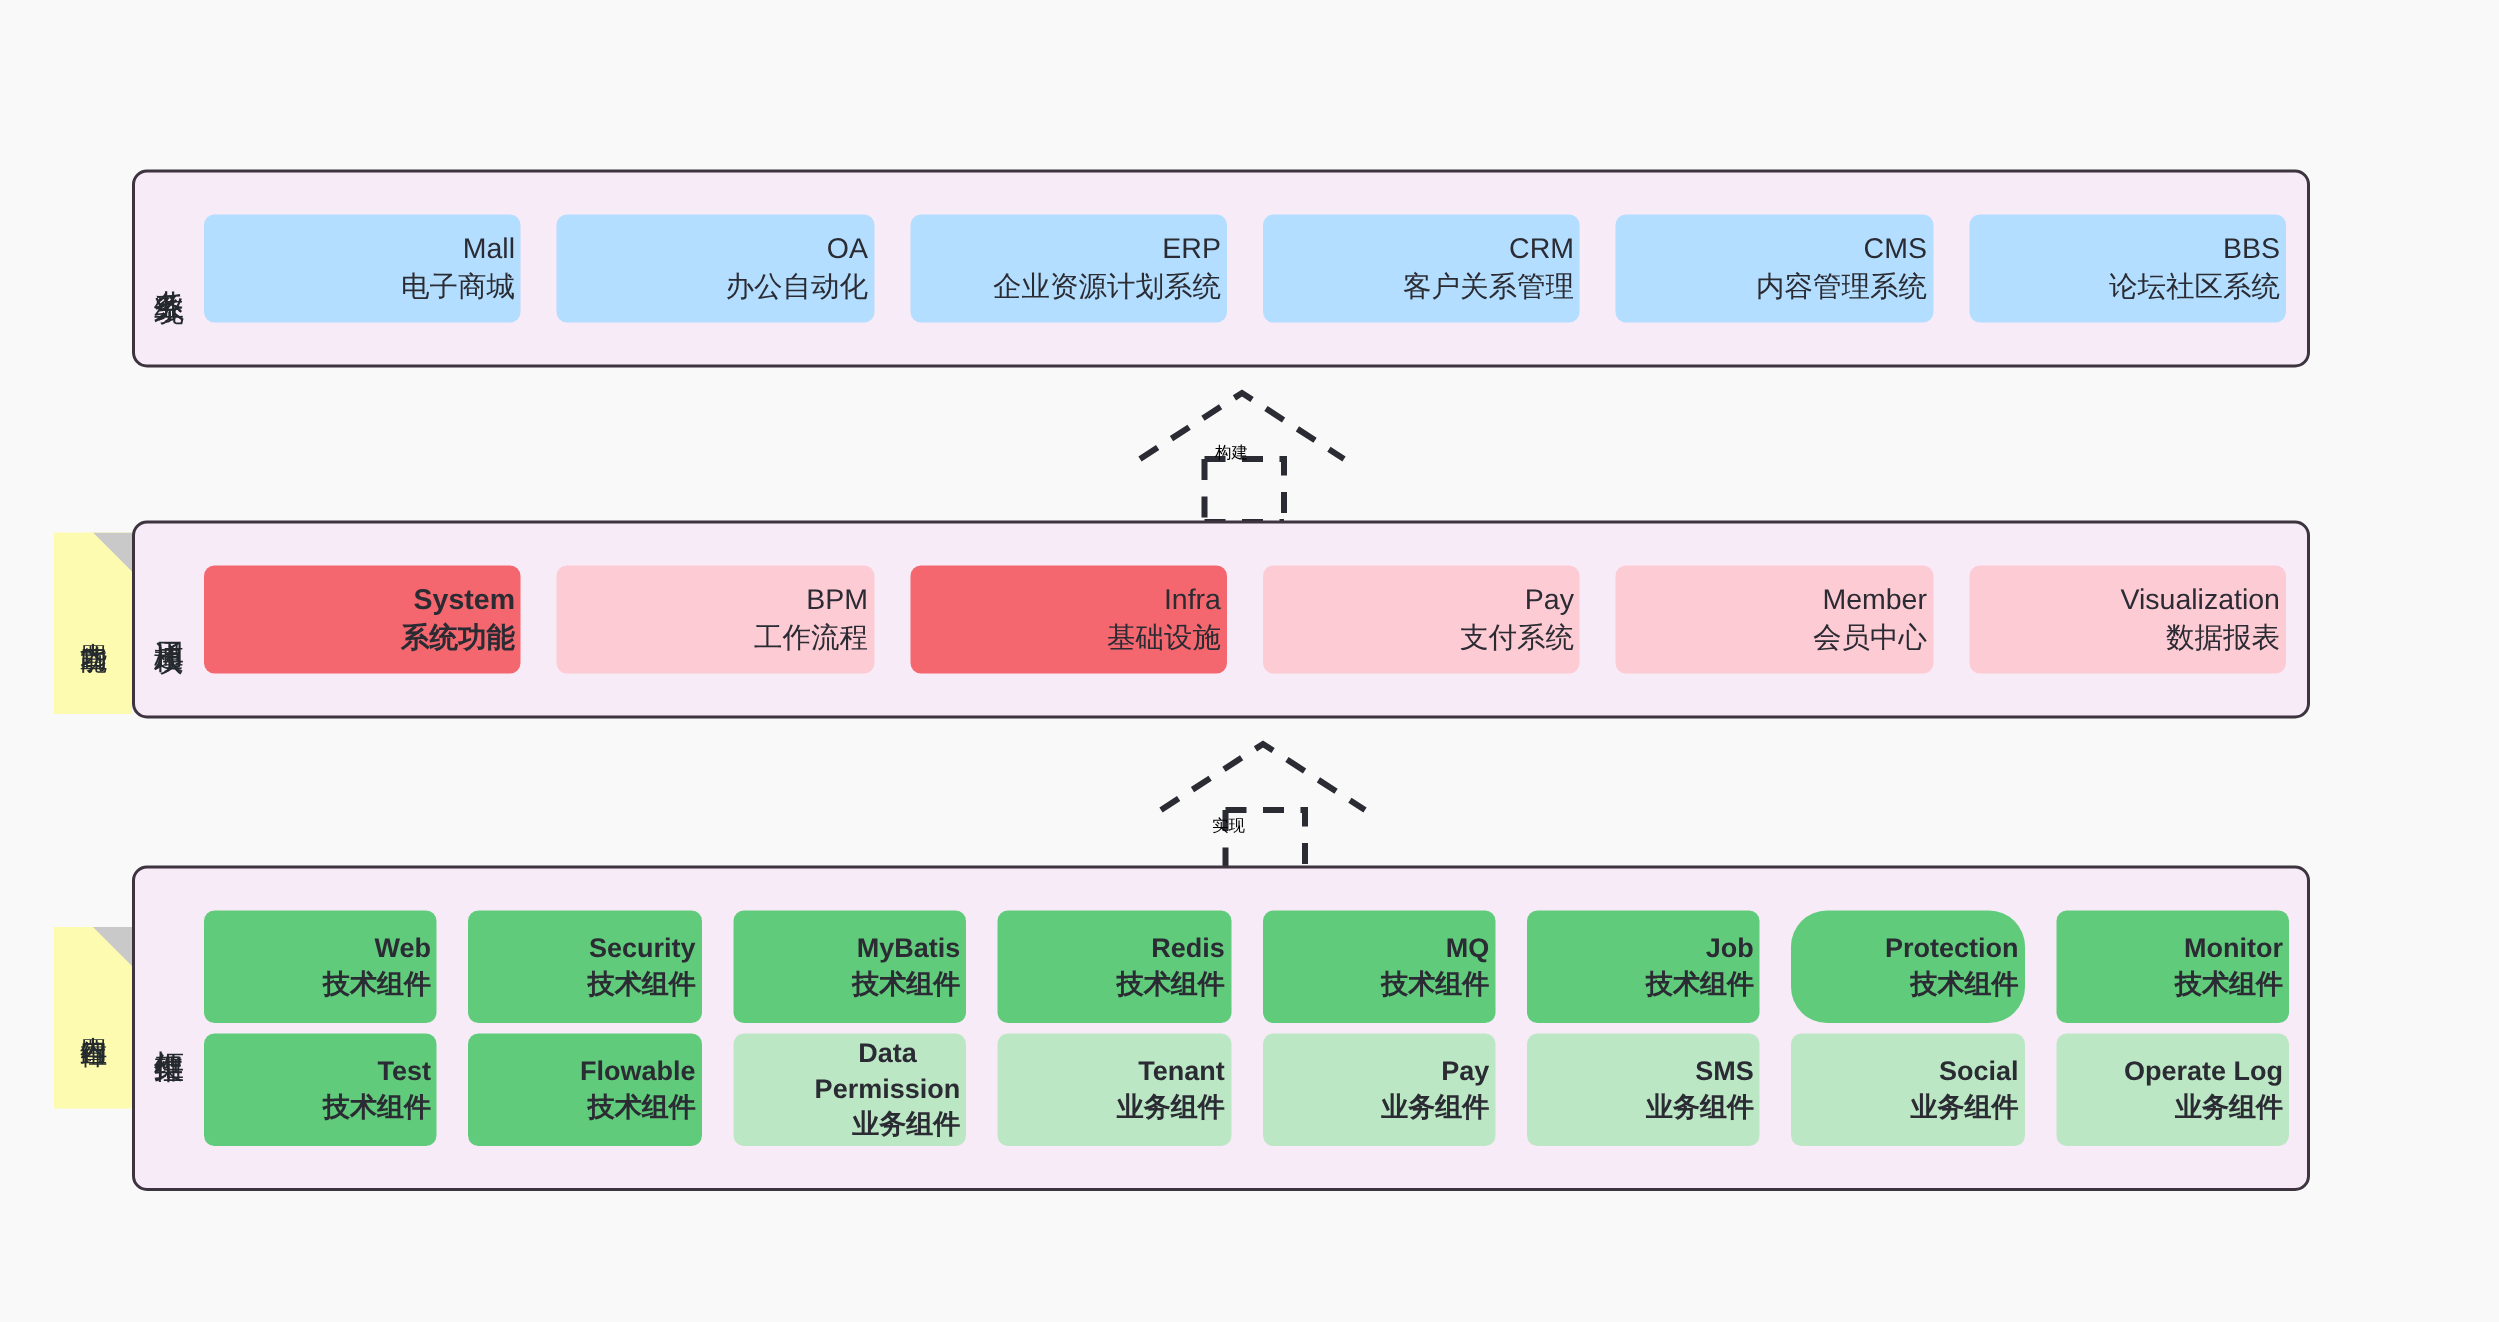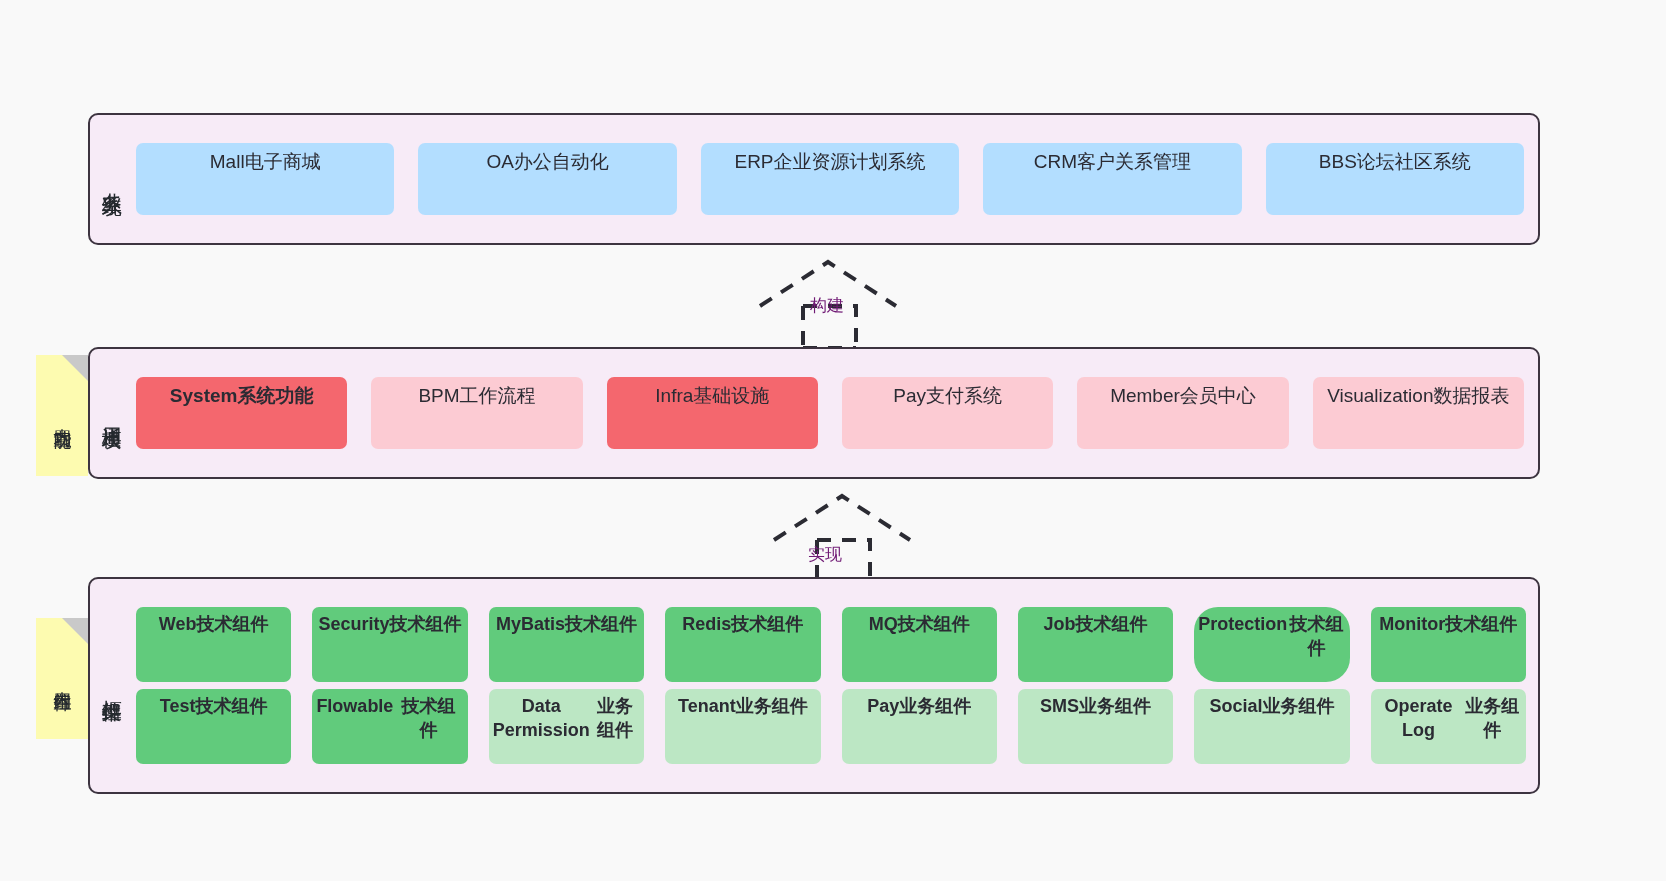--- a/index.html
+++ b/index.html
@@ -46,22 +46,22 @@
   }
   .row {
     display: flex;
     gap: 24px;
     align-items: stretch;
   }
   .cell {
     flex: 1 1 0;
     border-radius: 7px;
     display: flex;
-    flex-direction: row;
-    align-items: flex-start;
+    flex-direction: column;
+    align-items: flex-end;
     justify-content: center;
     text-align: center;
     color: #2b2b33;
     font-size: 19px;
     line-height: 1.32;
     padding: 6px 4px;
   }
   .cell .en { white-space: pre-line; }
   .cell .cn { }
 
@@ -97,22 +97,22 @@
     border-style: solid;
     border-width: 0 26px 26px 0;
     border-color: transparent #c9c9c9 transparent transparent;
   }
 
   
   .arrow { position: absolute; }
   .arrow svg { display: block; overflow: visible; }
   .arrow-label {
     position: absolute;
-    font-size: 17px;
-    color: #701a75;
+    font-size: 11px;
+    color: #000000;
     background: transparent;
     white-space: nowrap;
   }
 </style>
 </head>
 <body>
 
 <div id="stage">
 
   <div class="layer" style="left:88px; top:113px; width:1452px; height:132px;">
@@ -127,20 +127,24 @@
           <span class="en">OA</span>
           <span class="cn">办公自动化</span>
         </div>
         <div class="cell c-blue" style="height:72px;">
           <span class="en">ERP</span>
           <span class="cn">企业资源计划系统</span>
         </div>
         <div class="cell c-blue" style="height:72px;">
           <span class="en">CRM</span>
           <span class="cn">客户关系管理</span>
+        </div>
+        <div class="cell c-blue" style="height:72px;">
+          <span class="en">CMS</span>
+          <span class="cn">内容管理系统</span>
         </div>
         <div class="cell c-blue" style="height:72px;">
           <span class="en">BBS</span>
           <span class="cn">论坛社区系统</span>
         </div>
       </div>
     </div>
   </div>
 
   <div class="arrow" style="left:756px; top:258px; width:150px; height:92px;">

